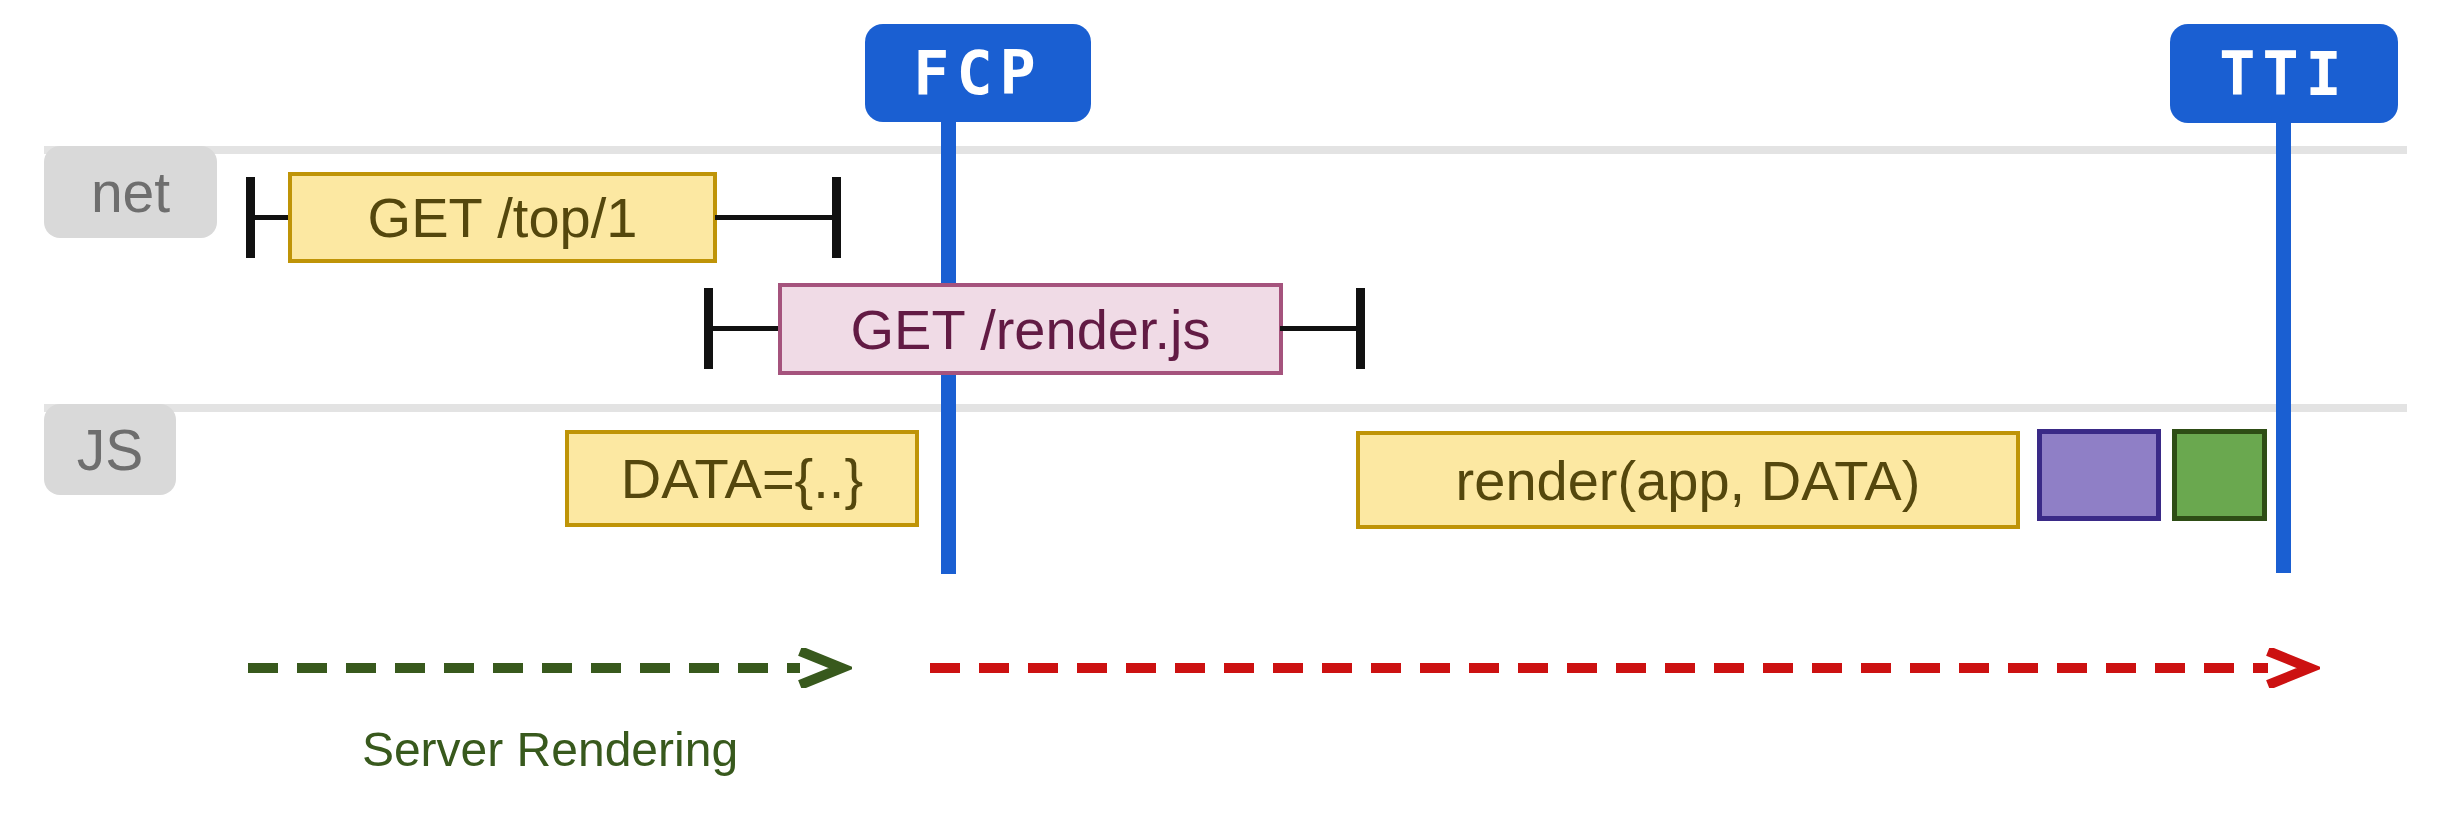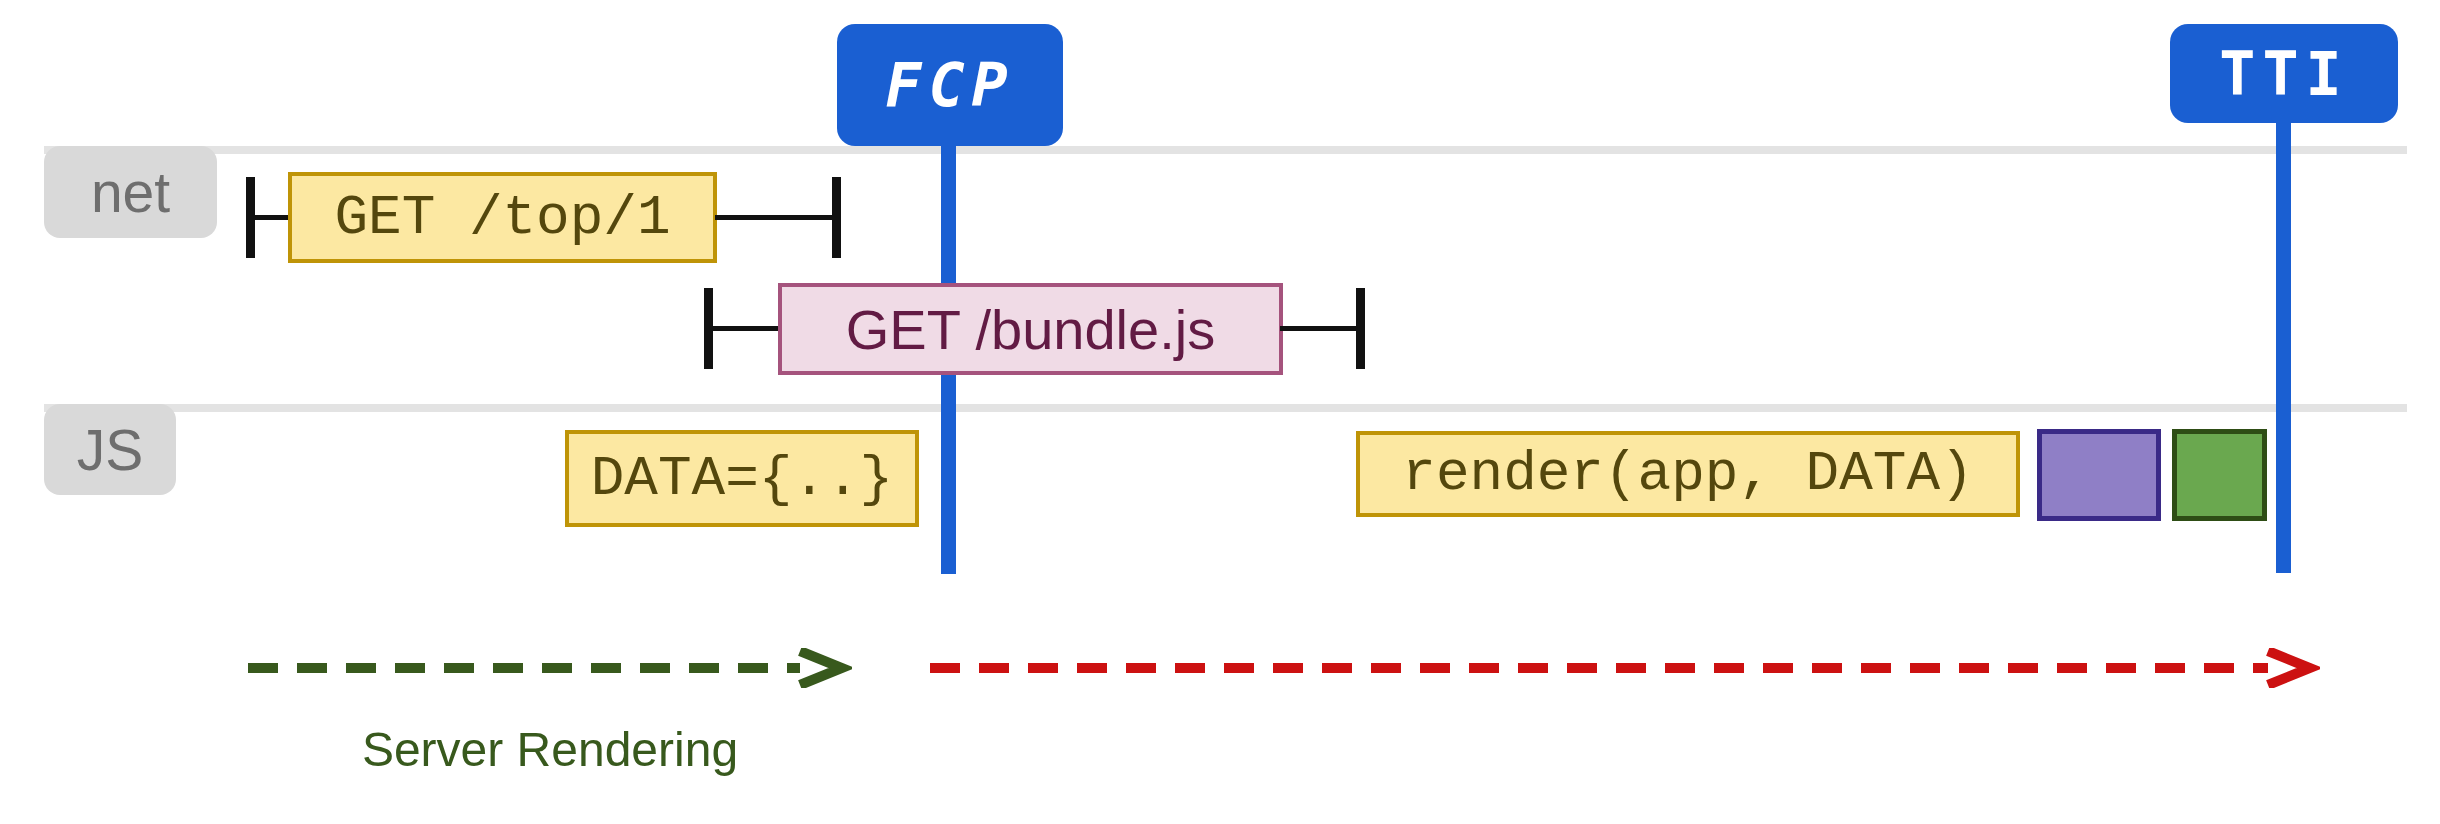--- a/index.html
+++ b/index.html
@@ -66,21 +66,20 @@
     align-items: center;
     justify-content: center;
     font-size: 56px;
     box-sizing: border-box;
     z-index: 2;
   }
   .bar.yellow {
     background: var(--yellow_fill);
     border: 4px solid var(--yellow_border);
     color: var(--yellow_text);
-    font-family: Liberation Mono, monospace;
   }
   .bar.pink {
     background: var(--pink_fill);
     border: 4px solid var(--pink_border);
     color: var(--pink_text);
   }
   .bar.purple {
     background: var(--purple_fill);
     border: 5px solid var(--purple_border);
   }
@@ -119,21 +118,21 @@
 <body>
 
 <div id="stage">
 
   <div class="lane-line" style="left:44px; top:146px; width:2363px;"></div>
   <div class="lane-line" style="left:44px; top:404px; width:2363px;"></div>
 
   <div class="marker-line" style="left:941px; top:100px; height:474px;"></div>
   <div class="marker-line" style="left:2276px; top:100px; height:473px;"></div>
 
-  <div class="marker-badge" style="left:837px; top:24px; width:226px; height:122px;font-style:italic;">
+  <div class="marker-badge" style="left:865px; top:24px; width:226px; height:98px;">
     <span>FCP</span>
   </div>
   <div class="marker-badge" style="left:2170px; top:24px; width:228px; height:99px;align-items:center;">
     <span>TTI</span>
   </div>
 
   <div class="lane-label" style="left:44px; top:146px; width:173px; height:92px;text-align:center;">
     <span>net</span>
   </div>
   <div class="lane-label" style="left:44px; top:404px; width:132px; height:91px;">
@@ -144,29 +143,29 @@
   <div class="whisker" style="left:252px; top:215px; width:40px;"></div>
   <div class="bar yellow" style="left:288px; top:172px; width:429px; height:91px;">
     <span>GET /top/1</span>
   </div>
   <div class="whisker" style="left:715px; top:215px; width:121px;"></div>
   <div class="tick" style="left:832px; top:177px;"></div>
 
   <div class="tick" style="left:704px; top:288px;"></div>
   <div class="whisker" style="left:710px; top:326px; width:70px;"></div>
   <div class="bar pink" style="left:778px; top:283px; width:505px; height:92px;">
-    <span>GET /bundle.js</span>
+    <span>GET /render.js</span>
   </div>
   <div class="whisker" style="left:1280px; top:326px; width:80px;"></div>
   <div class="tick" style="left:1356px; top:288px;"></div>
 
   <div class="bar yellow" style="left:565px; top:430px; width:354px; height:97px;">
     <span>DATA={..}</span>
   </div>
-  <div class="bar yellow" style="left:1356px; top:431px; width:664px; height:86px;">
+  <div class="bar yellow" style="left:1356px; top:431px; width:664px; height:98px;">
     <span>render(app, DATA)</span>
   </div>
   <div class="bar purple" style="left:2037px; top:429px; width:124px; height:92px;">
     <span></span>
   </div>
   <div class="bar green" style="left:2172px; top:429px; width:95px; height:92px;">
     <span></span>
   </div>
 
   <svg class="phase-arrow phase-server" style="left:248px; top:648px;" width="604" height="40" viewBox="0 0 604 40">

